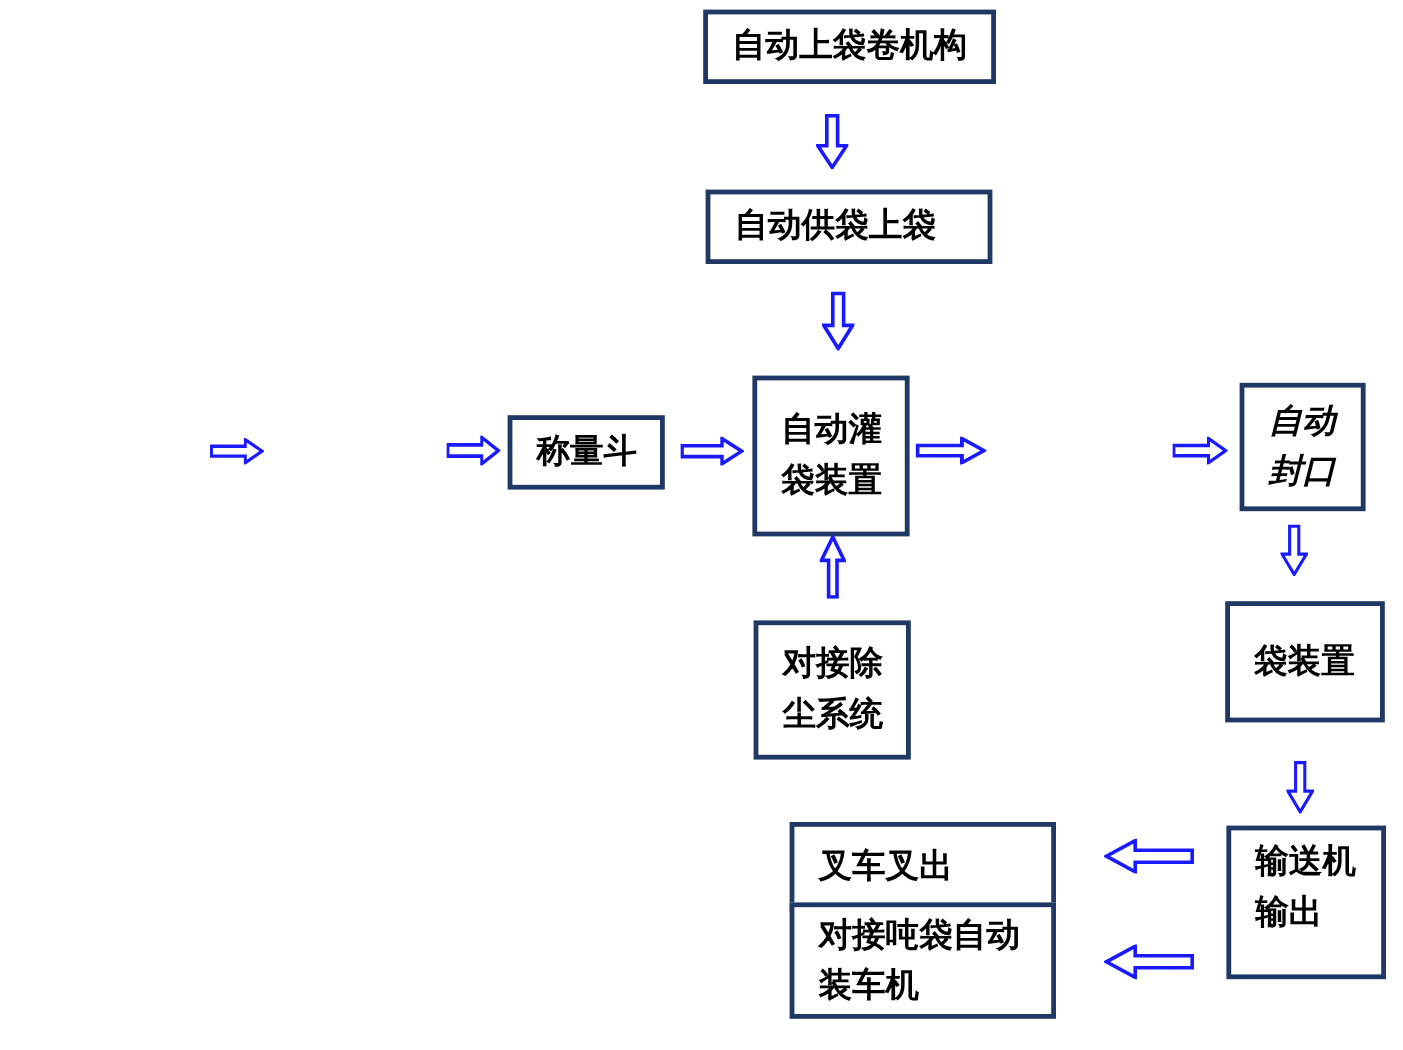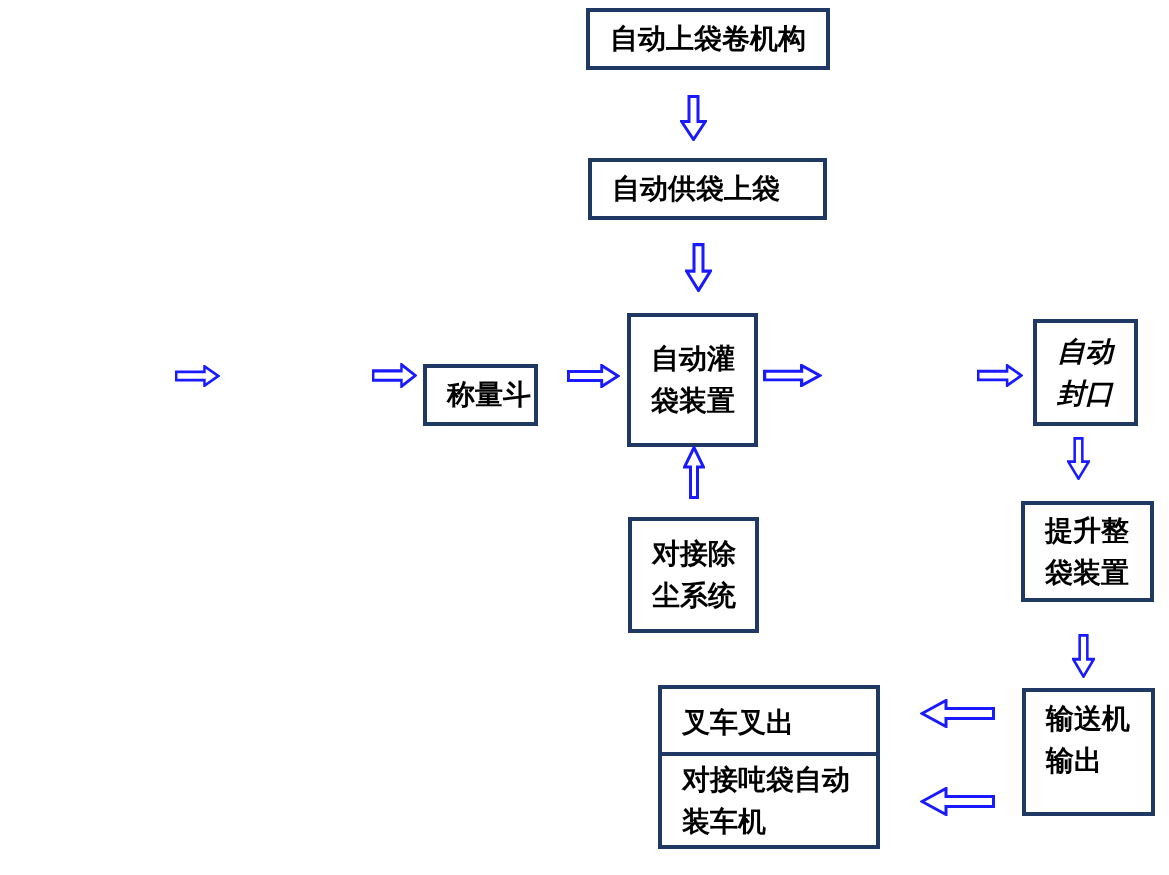--- a/index.html
+++ b/index.html
@@ -50,42 +50,41 @@
   <div class="node" style="left:586px;top:8px;width:244px;height:62px;">
     <span>自动上袋卷机构</span>
   </div>
 
   <div class="node" style="left:588px;top:158px;width:239px;height:62px;">
     <span>自动供袋上袋</span>
   </div>
 
 
 
-  <div class="node" style="left:423px;top:364px;width:115px;height:62px;">
+  <div class="node" style="left:423px;top:346px;width:131px;height:62px;">
     <span>称量斗</span>
   </div>
 
   <div class="node" style="left:627px;top:313px;width:131px;height:134px;">
     <span>自动灌</span>
     <span>袋装置</span>
   </div>
 
 
   <div class="node" style="left:1033px;top:319px;width:105px;height:107px;font-style:italic;">
     <span>自动</span>
     <span>封口</span>
   </div>
 
   <div class="node" style="left:628px;top:517px;width:131px;height:116px;">
     <span>对接除</span>
     <span>尘系统</span>
   </div>
 
   <div class="node" style="left:1021px;top:501px;width:133px;height:101px;">
-    <span>提升整</span>
     <span>袋装置</span>
   </div>
 
   <div class="node" style="left:1022px;top:688px;width:133px;height:128px;padding-bottom:24px;justify-content:center;">
     <span>输送机</span>
     <span>输出</span>
   </div>
 
   <div class="node" style="left:658px;top:685px;width:222px;height:75px;">
     <span>叉车叉出</span>

